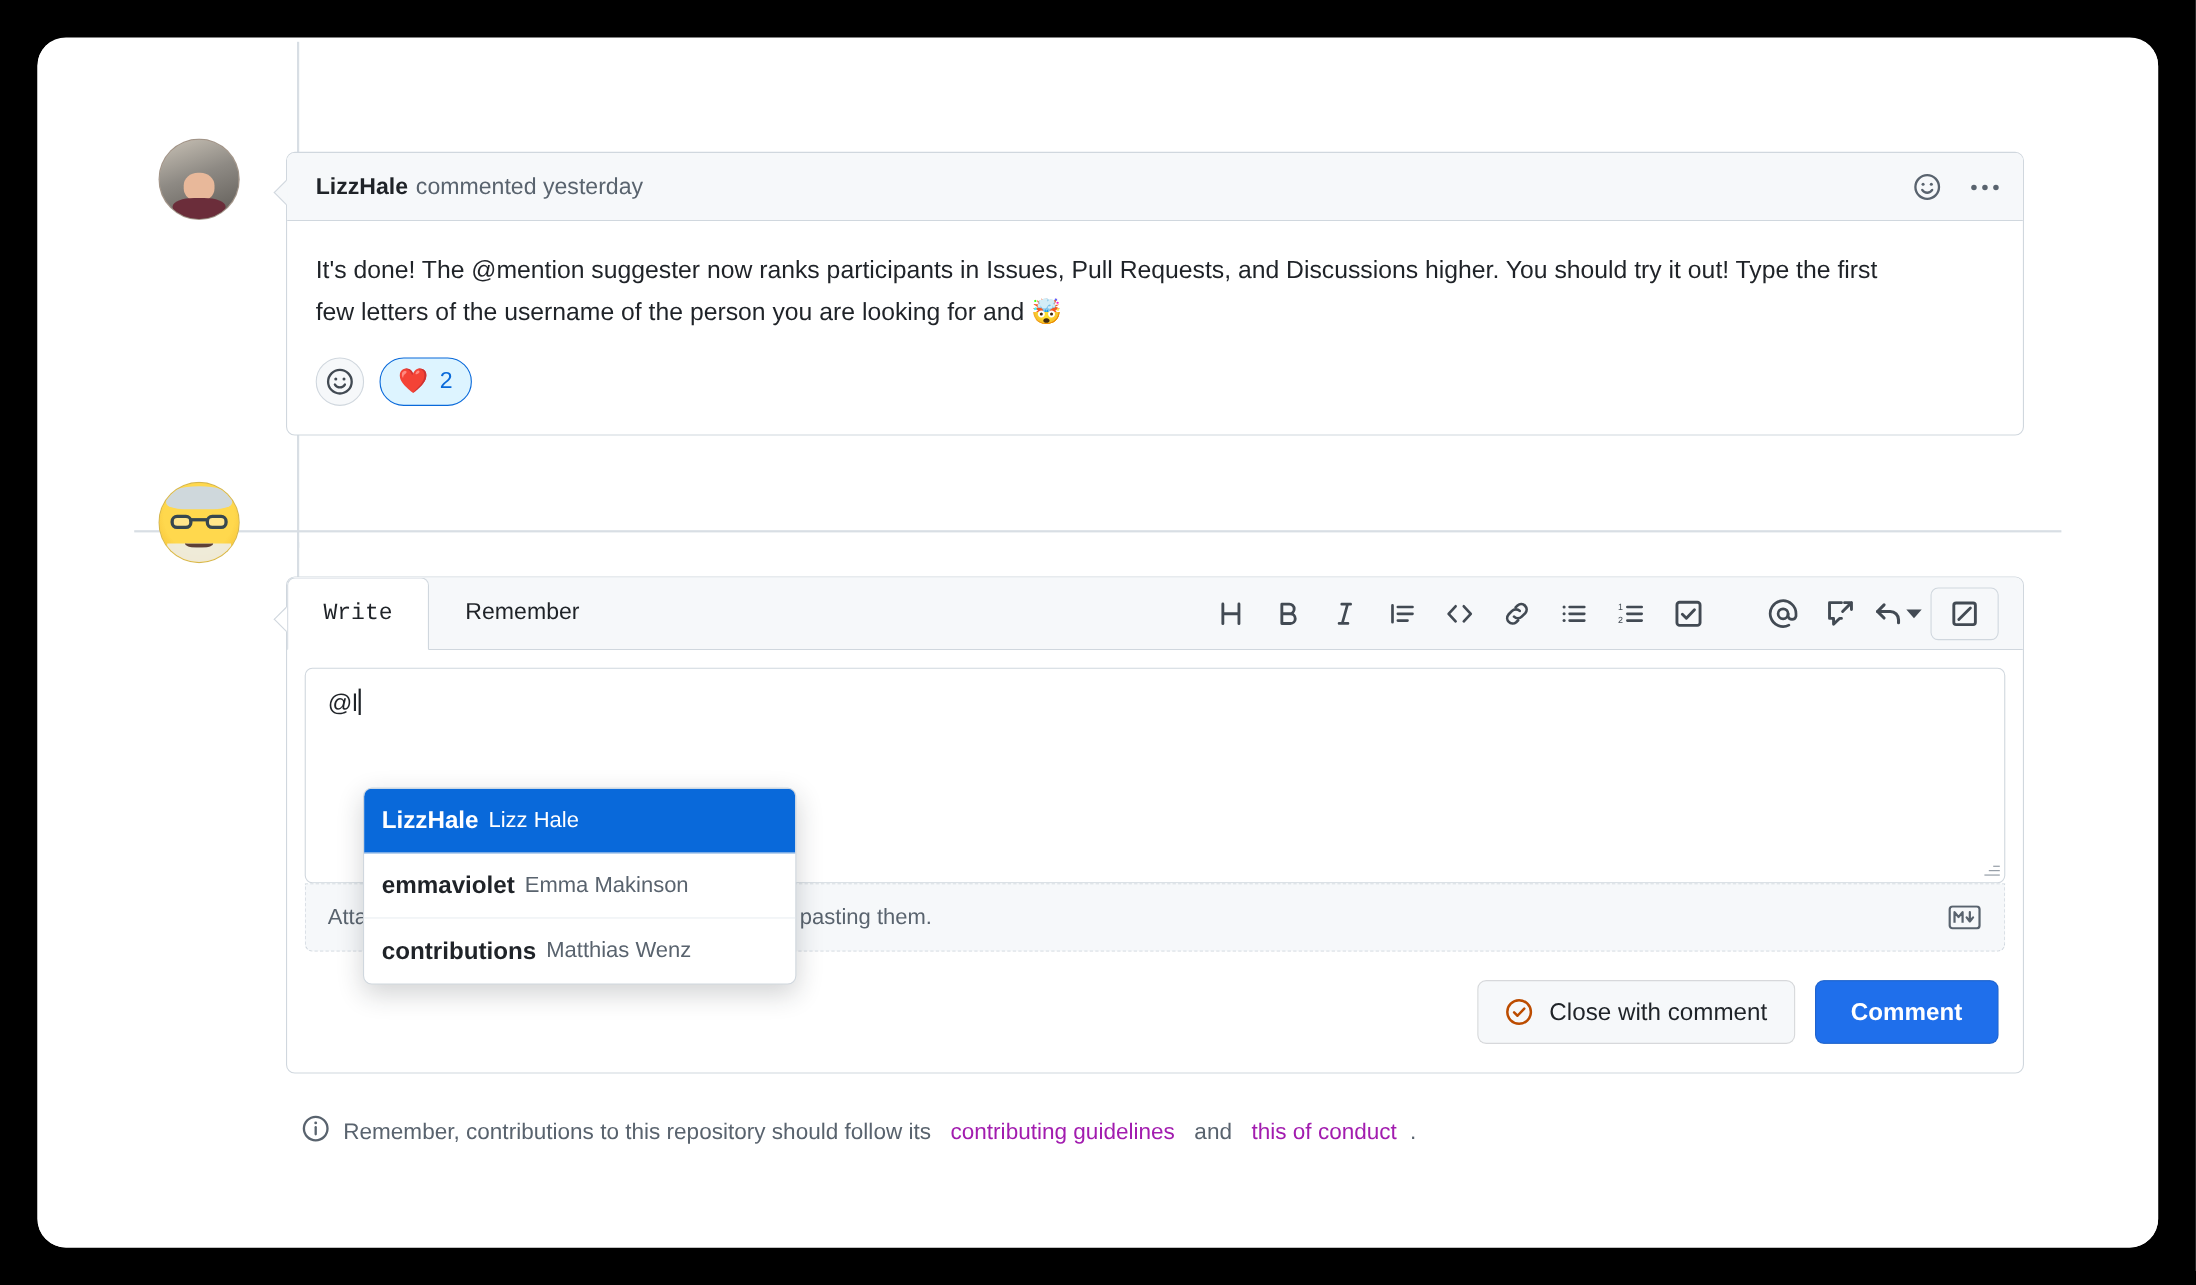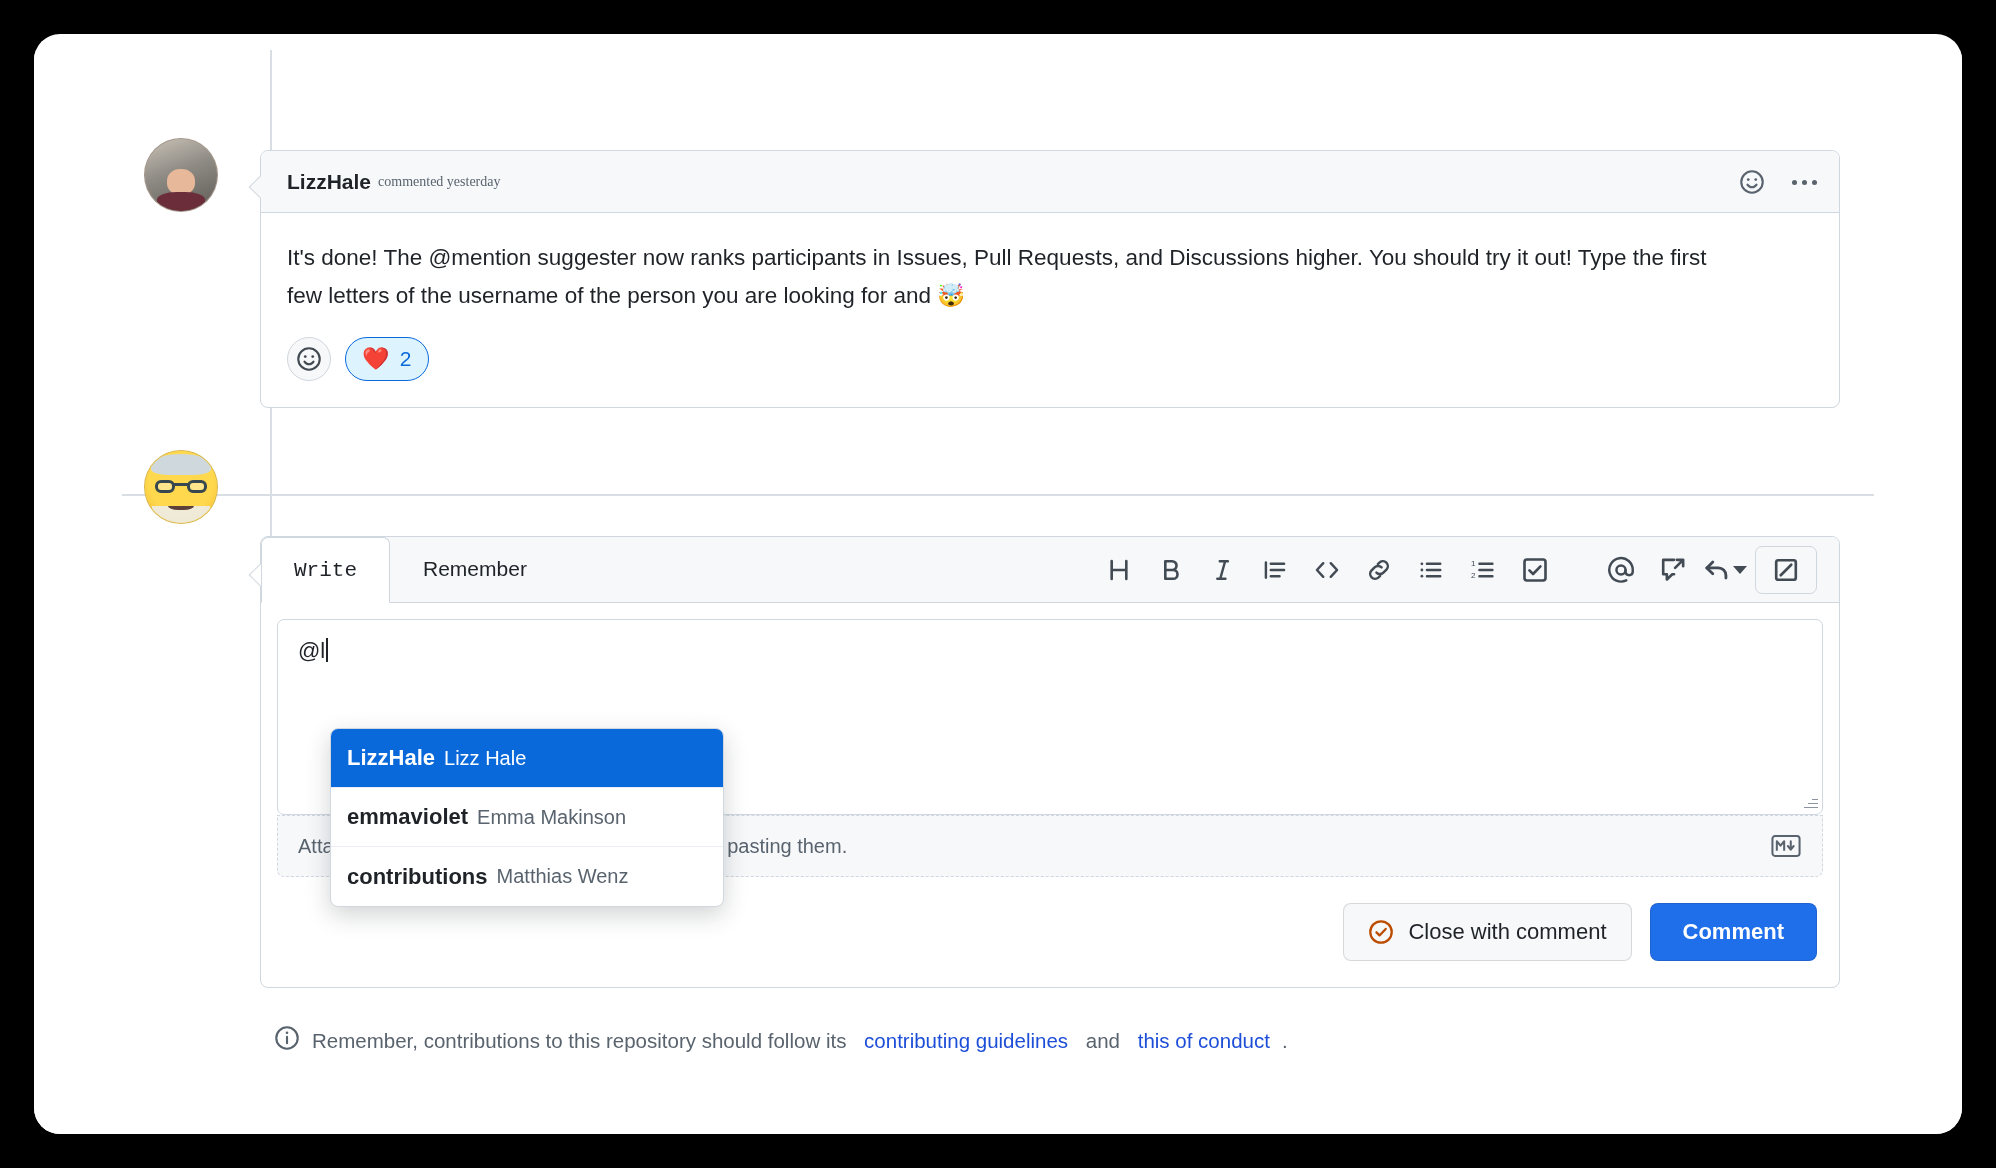--- a/index.html
+++ b/index.html
@@ -13,21 +13,21 @@
   .screen-frame {
     position: absolute;
     left: 34px; top: 34px;
     width: 1928px; height: 1100px;
     background: #ffffff;
     border-radius: 26px;
     overflow: hidden;
   }
   .page {
     position: absolute;
-    left: 0; top: 16px;
+    left: 0; top: 4px;
     width: 1928px; height: 1100px;
     background: #ffffff;
   }
 
   
   .rail {
     position: absolute;
     left: 236px; top: 0px;
     width: 2px; height: 460px;
     background: #d8dee4;
@@ -141,24 +141,23 @@
     display: flex;
     align-items: center;
     padding: 0 24px 0 26px;
   }
   .hdr-author {
     font-size: 21px;
     font-weight: bold;
     color: #1f2328;
   }
   .hdr-meta {
-    font-size: 14px;
+    font-size: 21px;
     color: #59636e;
     margin-left: 7px;
-    font-family: Liberation Serif, serif;
   }
   .hdr-actions {
     position: absolute;
     right: 18px; top: 0;
     height: 62px;
     display: flex;
     align-items: center;
     gap: 18px;
   }
   .icon-btn {
@@ -415,21 +414,21 @@
   .footer-note {
     position: absolute;
     left: 240px; top: 975px;
     display: flex;
     align-items: center;
     gap: 12px;
     font-size: 20.5px;
     color: #59636e;
   }
   .footer-note a {
-    color: #1d4ed8;
+    color: #a21caf;
     text-decoration: none;
   }
   .ft-seg { white-space: pre; }
 </style>
 </head>
 <body>
 
 <div class="screen-frame">
 <div class="page">
 

